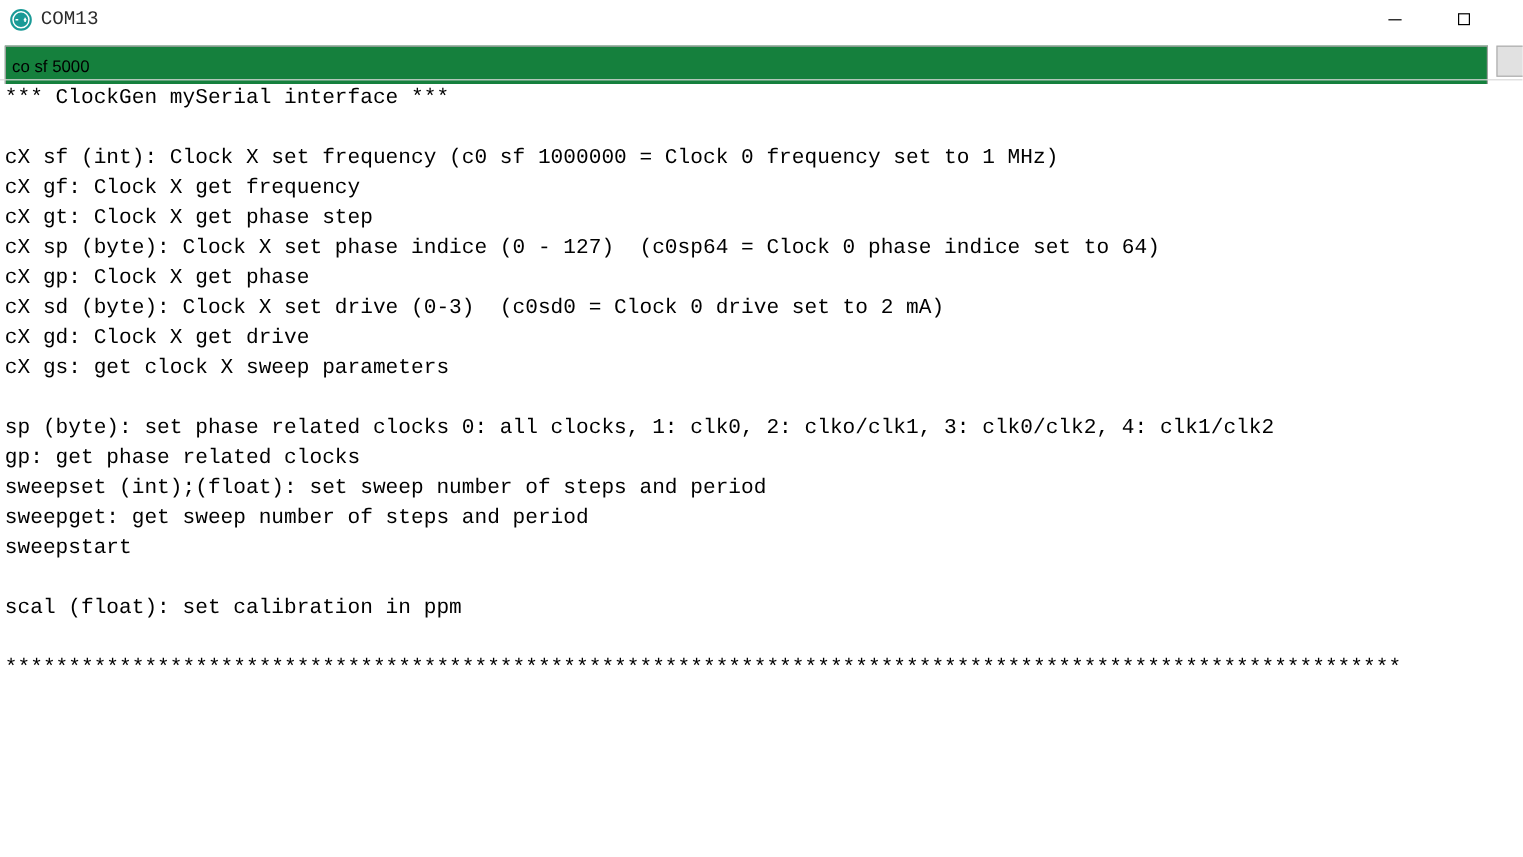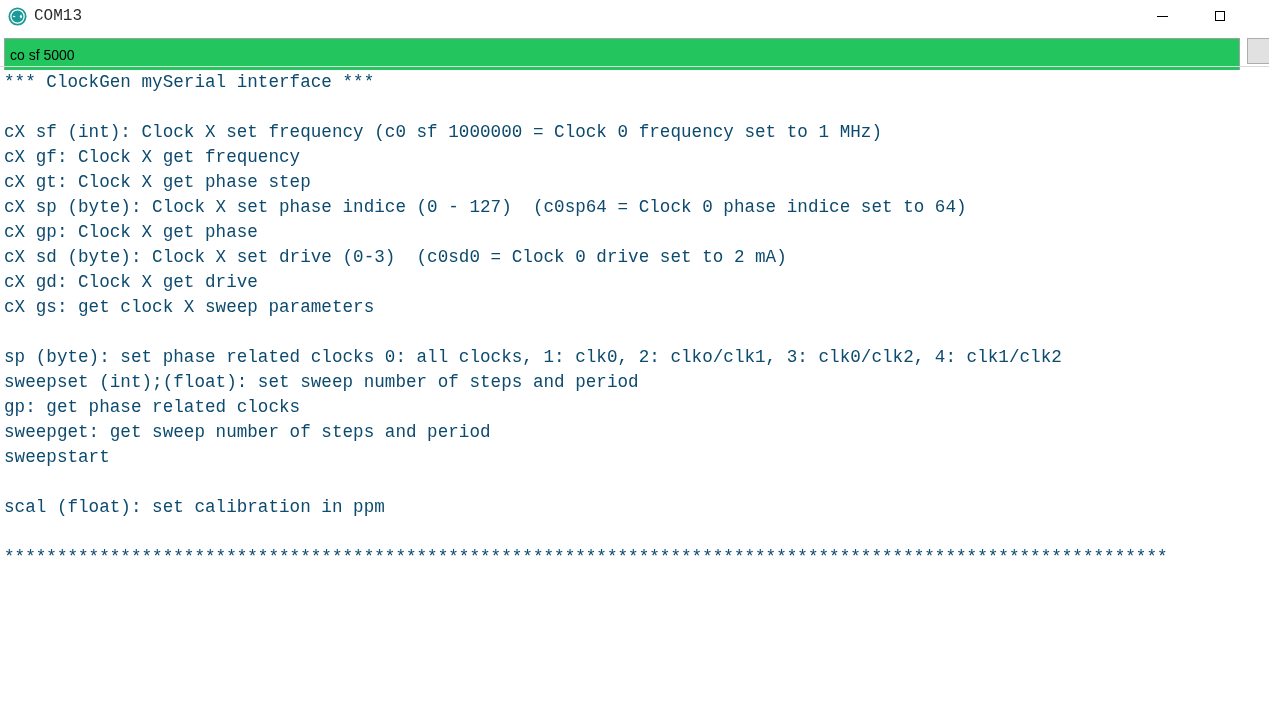--- a/index.html
+++ b/index.html
@@ -94,21 +94,21 @@
   }
 
   #command-input {
     position: absolute;
     left: 4px;
     top: 0;
     width: 1236px;
     height: 33px;
     box-sizing: border-box;
     border: 1px solid #a0a0a0;
-    background: #22c55e;
+    background: #15803d;
     font-family: "Liberation Sans", sans-serif;
     font-size: 14px;
     color: #000000;
     padding: 0 0 0 5px;
     outline: none;
     border-radius: 0;
   }
 
   #send-button {
     position: absolute;
@@ -154,21 +154,21 @@
 
   .console-line {
     position: relative;
     display: block;
     height: 25px;
     line-height: 25px;
     padding-left: 4px;
     font-family: "Liberation Mono", "DejaVu Sans Mono", monospace;
     font-size: 17.6px;
     letter-spacing: 0.02px;
-    color: #0c4a6e;
+    color: #000000;
     white-space: pre;
     overflow: hidden;
   }
   .console-line.blank { color: transparent; }
 </style>
 </head>
 <body>
 
 <div id="app-window">
 
@@ -205,22 +205,22 @@
       <div class="console-line">cX sf (int): Clock X set frequency (c0 sf 1000000 = Clock 0 frequency set to 1 MHz)</div>
       <div class="console-line">cX gf: Clock X get frequency</div>
       <div class="console-line">cX gt: Clock X get phase step</div>
       <div class="console-line">cX sp (byte): Clock X set phase indice (0 - 127)  (c0sp64 = Clock 0 phase indice set to 64)</div>
       <div class="console-line">cX gp: Clock X get phase</div>
       <div class="console-line">cX sd (byte): Clock X set drive (0-3)  (c0sd0 = Clock 0 drive set to 2 mA)</div>
       <div class="console-line">cX gd: Clock X get drive</div>
       <div class="console-line">cX gs: get clock X sweep parameters</div>
       <div class="console-line blank">&nbsp;</div>
       <div class="console-line">sp (byte): set phase related clocks 0: all clocks, 1: clk0, 2: clko/clk1, 3: clk0/clk2, 4: clk1/clk2</div>
+      <div class="console-line">gp: get phase related clocks</div>
       <div class="console-line">sweepset (int);(float): set sweep number of steps and period</div>
-      <div class="console-line">gp: get phase related clocks</div>
       <div class="console-line">sweepget: get sweep number of steps and period</div>
       <div class="console-line">sweepstart</div>
       <div class="console-line blank">&nbsp;</div>
       <div class="console-line">scal (float): set calibration in ppm</div>
       <div class="console-line blank">&nbsp;</div>
       <div class="console-line">**************************************************************************************************************</div>
       <div class="console-line blank">&nbsp;</div>
     </div>
 
 </div>

